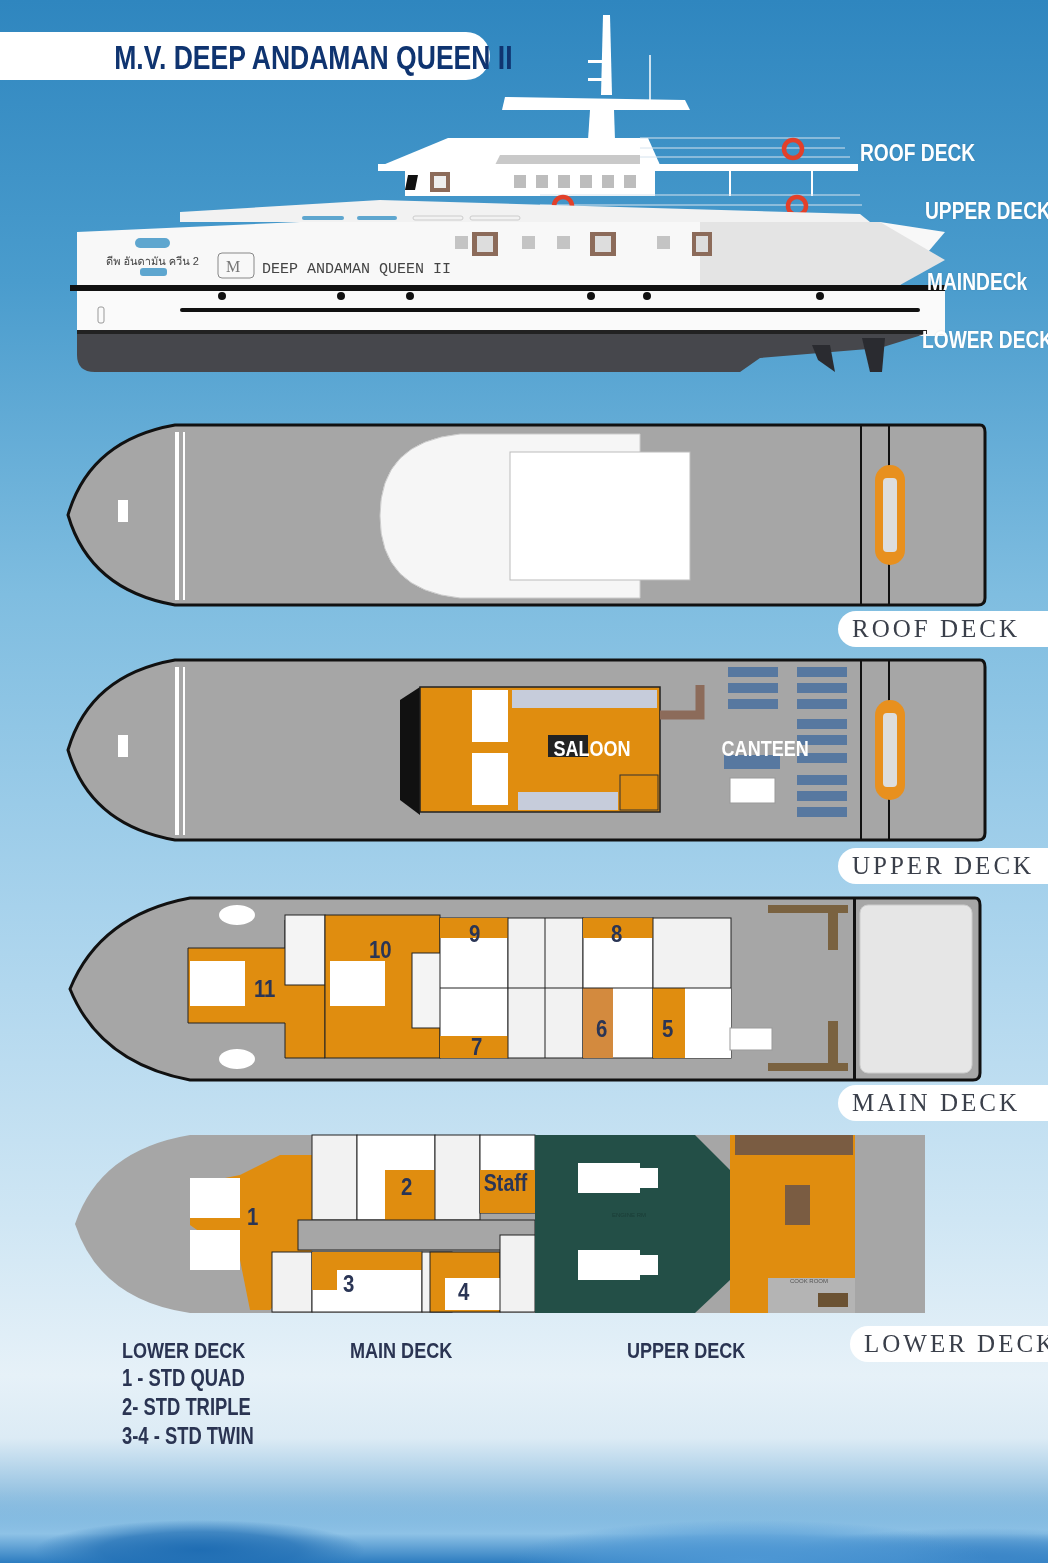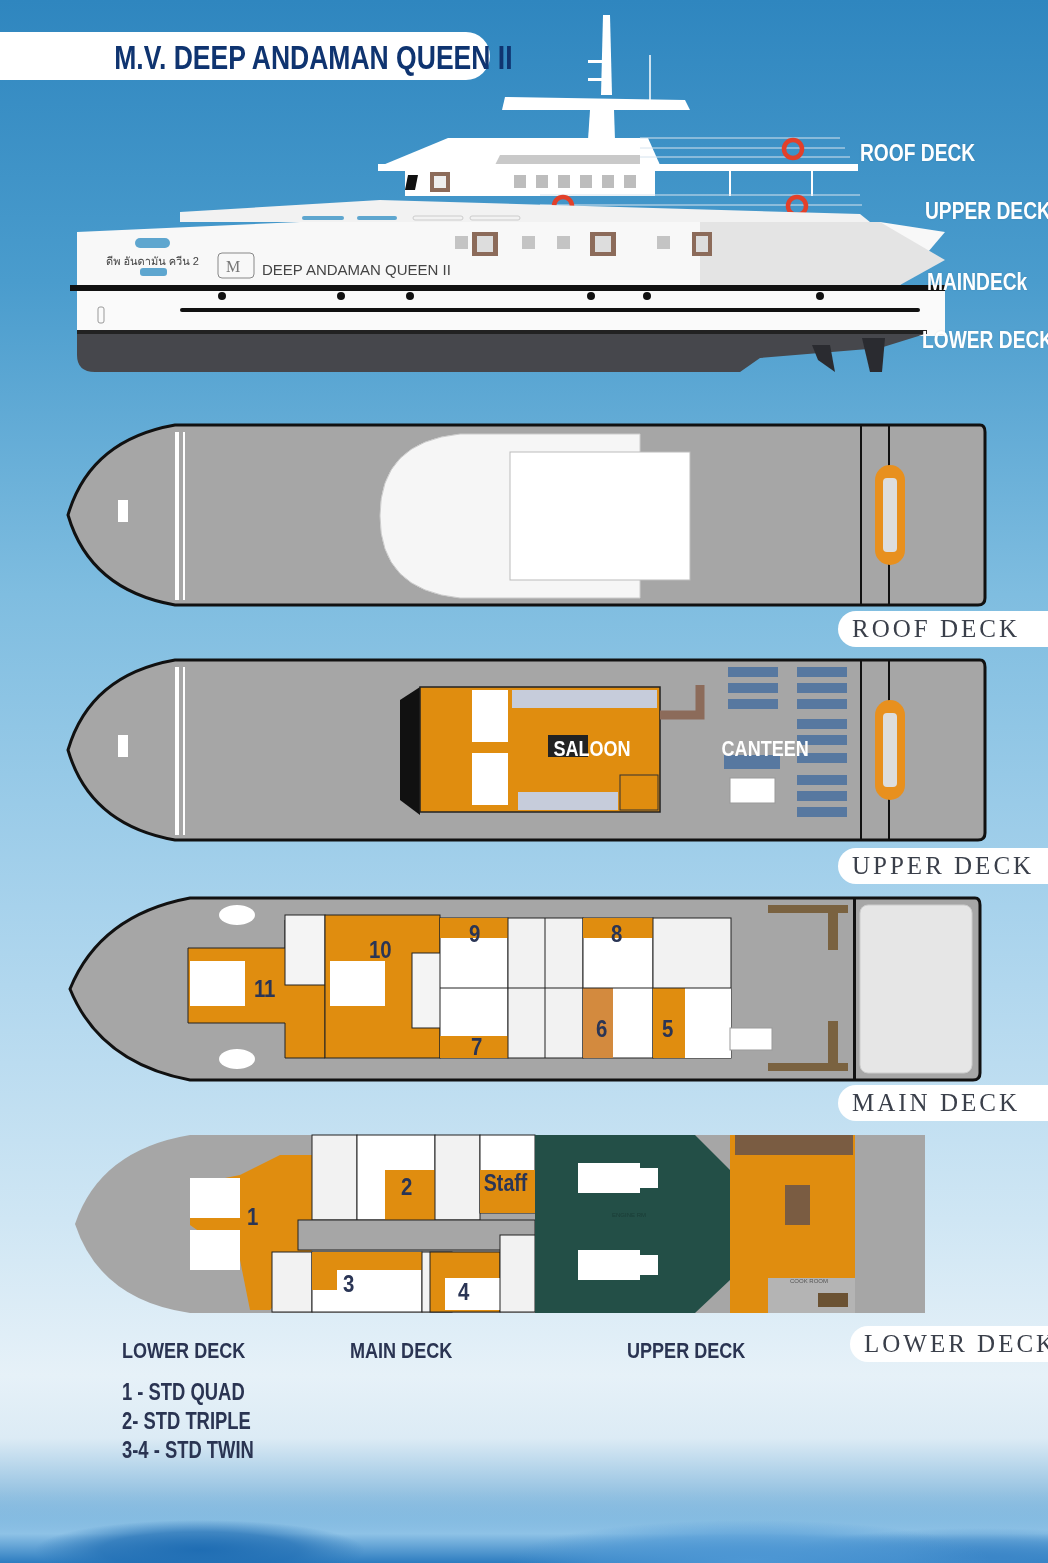--- a/index.html
+++ b/index.html
@@ -145,21 +145,21 @@
   <path d="M77,334 L925,334 L880,348 L760,358 L740,372 L95,372 Q77,372 77,355 Z" fill="#46474c"></path>
   <polygon points="862,338 885,338 882,372 870,372" fill="#2a2b30"></polygon>
   <polygon points="812,345 830,345 835,372 818,360" fill="#2a2b30"></polygon>
 </svg>
 
 <div class="abs side-label" style="left:860px;top:139px">ROOF DECK</div>
 <div class="abs side-label" style="left:925px;top:197px">UPPER DECK</div>
 <div class="abs side-label" style="left:927px;top:268px">MAINDECk</div>
 <div class="abs side-label" style="left:922px;top:326px">LOWER DECK</div>
 <div class="abs" style="left:106px;top:252px;font-size:11px;color:#444;white-space:nowrap">ดีพ อันดามัน ควีน 2</div>
-<div class="abs" style="left:262px;top:261px;font-family:Liberation Sans, sans-serif;font-size:15px;color:#444;white-space:nowrap">DEEP ANDAMAN QUEEN II</div>
+<div class="abs" style="left:262px;top:261px;font-family:Liberation Mono, monospace;font-size:15px;color:#444;white-space:nowrap">DEEP ANDAMAN QUEEN II</div>
 
 <svg class="abs" style="left:0;top:420px" width="1048" height="190">
   <path d="M175,5 L980,5 Q985,5 985,12 L985,178 Q985,185 978,185 L175,185 Q90,170 68,95 Q90,20 175,5 Z" fill="#a6a6a6" stroke="#111" stroke-width="3"></path>
   <rect x="175" y="12" width="4" height="168" fill="#fff"></rect>
   <rect x="183" y="12" width="2" height="168" fill="#fff"></rect>
   <path d="M460,14 L640,14 L640,178 L460,178 Q380,170 380,96 Q380,22 460,14 Z" fill="#f6f6f6" stroke="#ccc"></path>
   <rect x="510" y="32" width="180" height="128" fill="#fff" stroke="#bbb"></rect>
   <rect x="860" y="5" width="2" height="180" fill="#111"></rect>
   <rect x="888" y="5" width="2" height="180" fill="#111"></rect>
   <rect x="875" y="45" width="30" height="100" rx="15" fill="#e8901e"></rect>
@@ -300,21 +300,21 @@
 <div class="abs room-num" style="left:400px;top:1173px">2</div>
 <div class="abs room-num" style="left:342px;top:1270px">3</div>
 <div class="abs room-num" style="left:457px;top:1278px">4</div>
 <div class="abs room-num" style="left:480px;top:1170px;font-size:23px">Staff</div>
 <div class="abs" style="left:612px;top:1212px;font-size:6px;color:#1a3b35">ENGINE RM</div>
 <div class="abs" style="left:790px;top:1278px;font-size:6px;color:#555">COOK ROOM</div>
 <div class="abs deck-badge" style="left:850px;top:1326px">LOWER  DECK</div>
 
 <div class="abs" style="left:122px;top:1338px">
   <div class="leg-head">LOWER DECK</div>
-  <div style="margin-top:14px">
+  <div style="">
     <div class="leg-item">1 - STD QUAD</div>
     <div class="leg-item">2- STD TRIPLE</div>
     <div class="leg-item">3-4 - STD TWIN</div>
   </div>
 </div>
 <div class="abs" style="left:350px;top:1338px">
   <div class="leg-head">MAIN DECK</div>
 </div>
 <div class="abs" style="left:627px;top:1338px">
   <div class="leg-head">UPPER DECK</div>

